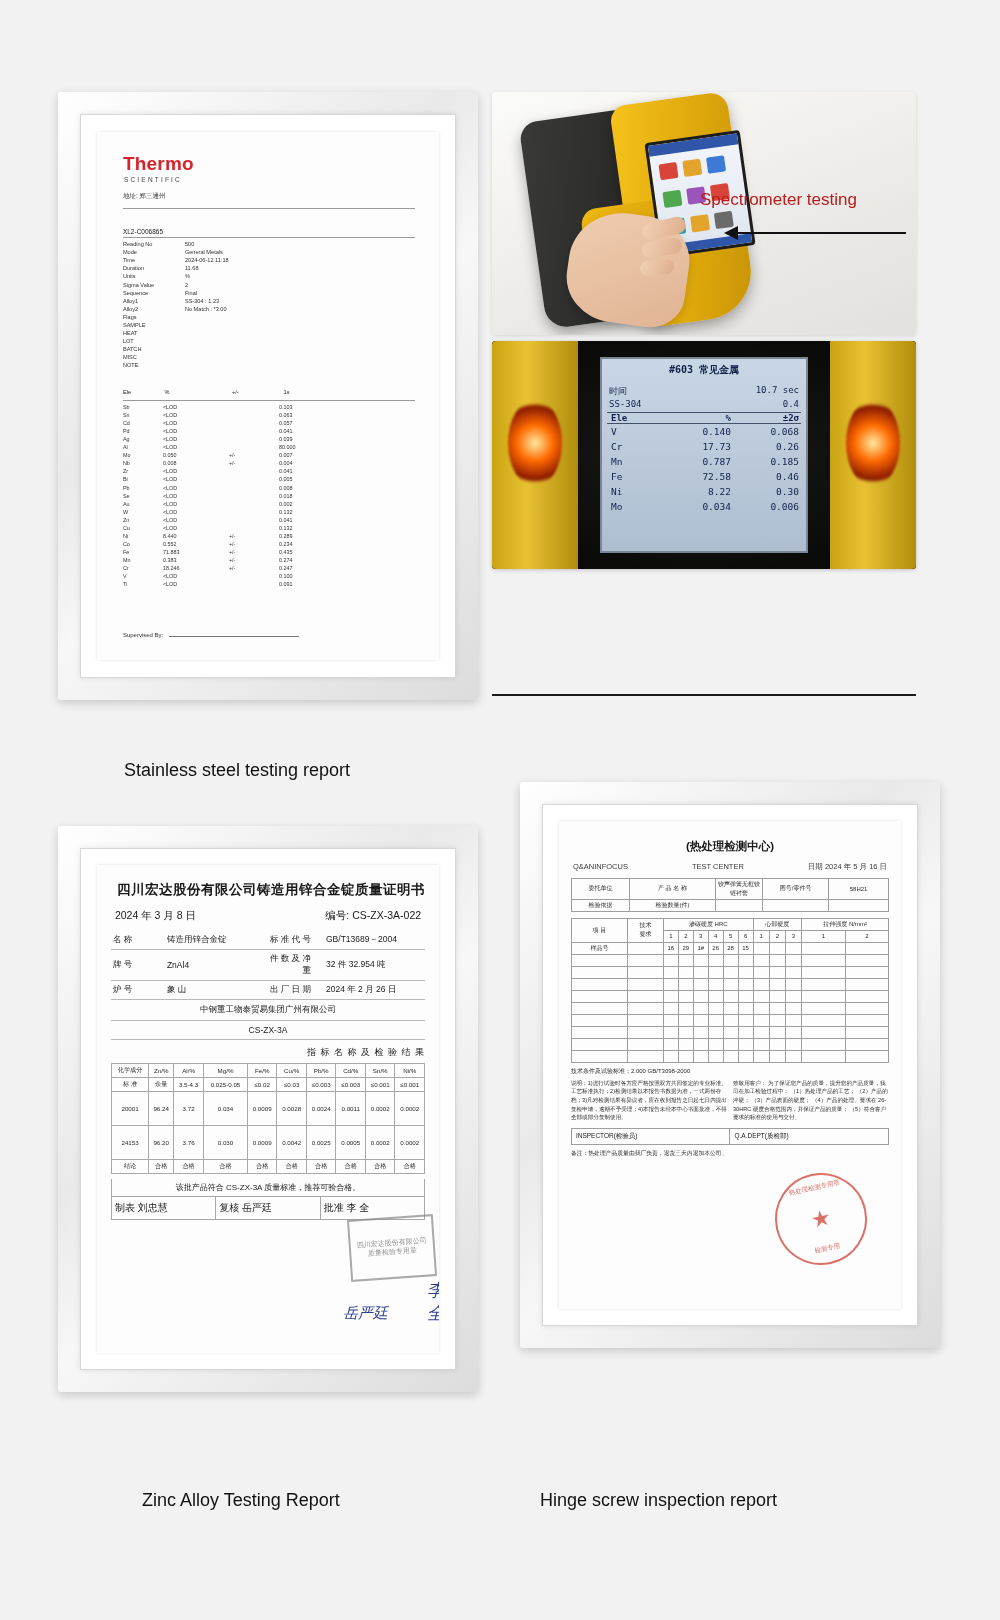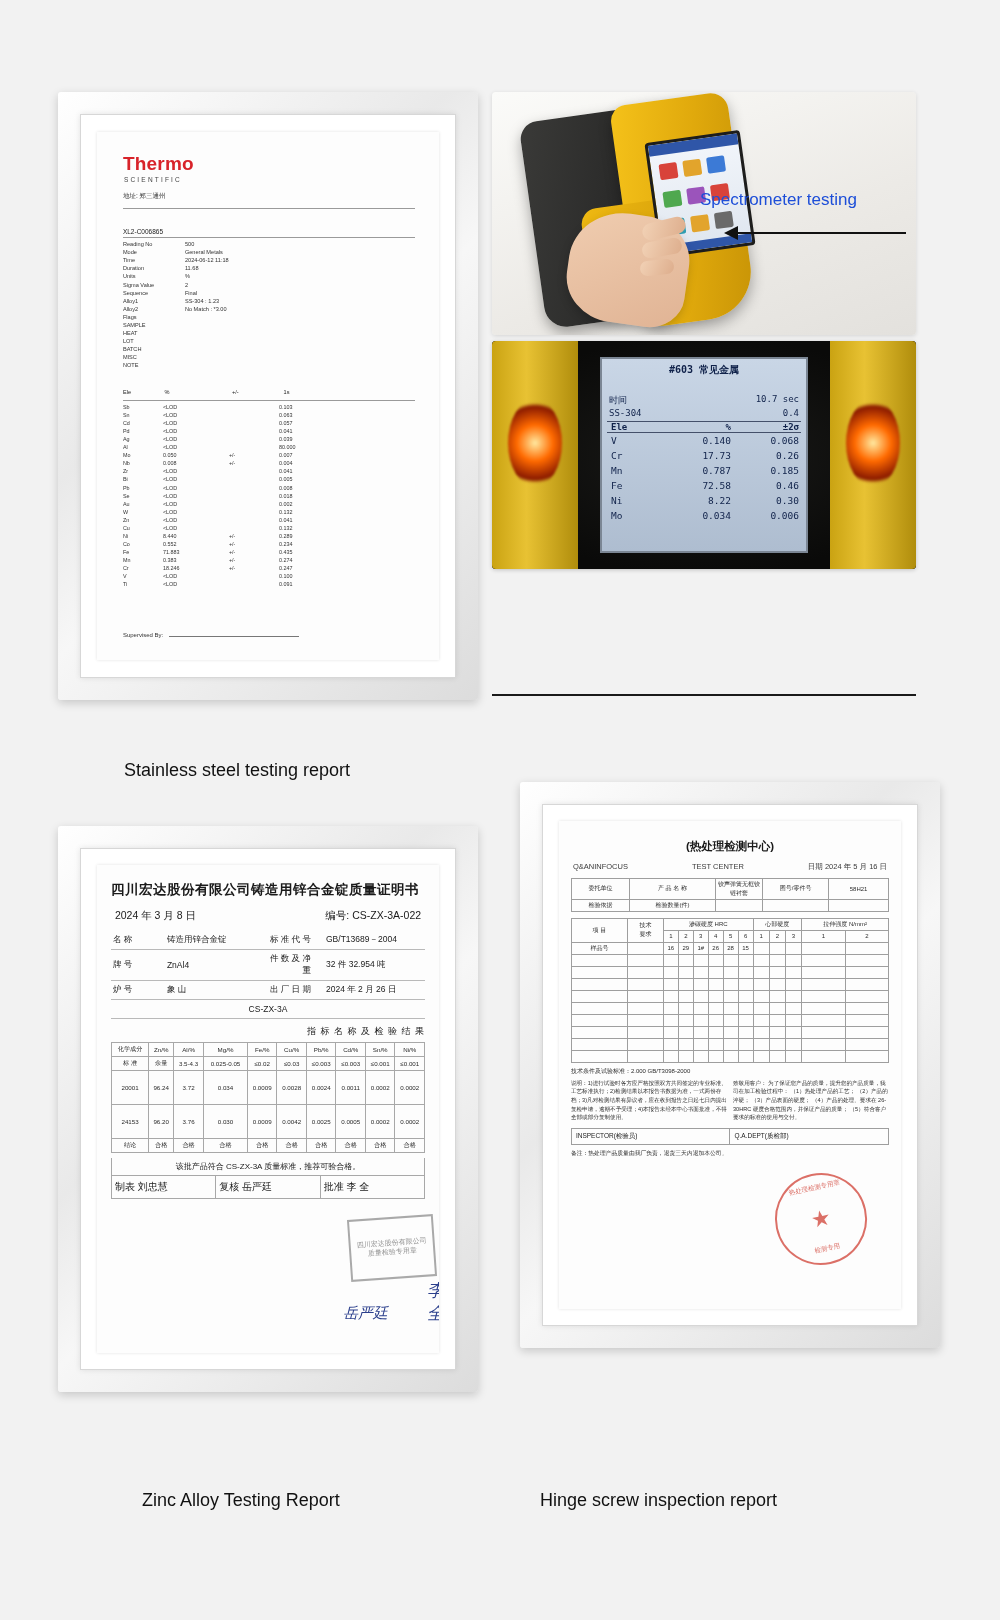--- a/index.html
+++ b/index.html
@@ -112,21 +112,21 @@
     border-radius: 46% 40% 30% 40%;
     transform: rotate(8deg);
     box-shadow: 0 4px 10px rgba(0,0,0,.18);
   }
   .dev-finger {
     position: absolute; background: linear-gradient(120deg,#f2d2b6,#ddad8c);
     border-radius: 10px;
   }
   .annot-label {
     position: absolute; right: 6px; top: 98px; width: 210px;
-    font-size: 17px; color: #1d4ed8; text-align: left;
+    font-size: 17px; color: #b91c1c; text-align: left;
   }
   .annot-arrow { position: absolute; right: 10px; top: 134px; width: 182px; height: 14px; }
   .annot-arrow .shaft { position: absolute; left: 10px; top: 6px; right: 0; height: 2px; background: #111; }
   .annot-arrow .head {
     position: absolute; left: 0; top: 0; width: 0; height: 0;
     border-top: 7px solid transparent; border-bottom: 7px solid transparent;
     border-right: 14px solid #111;
   }
 
   
@@ -151,38 +151,38 @@
   .ps-glow.g2 { right: 16px; top: 58px; }
   .ps-lcd {
     position: absolute; left: 108px; top: 16px; width: 208px; height: 196px;
     background: linear-gradient(180deg,#c9d6e6,#aebdd0);
     border: 2px solid #7b8694;
     padding: 4px 5px;
     font-family: "DejaVu Sans Mono", monospace;
     color: #10224a;
     font-size: 9px;
   }
-  .ps-title { text-align: center; font-weight: bold; font-size: 10px; margin-bottom: 17px; }
+  .ps-title { text-align: center; font-weight: bold; font-size: 10px; margin-bottom: 8px; }
   .ps-line { display: flex; justify-content: space-between; font-size: 9px; margin: 1px 2px; }
   .ps-head { display: flex; border-top: 1px solid #44506a; border-bottom: 1px solid #44506a; font-weight: bold; font-size: 9px; margin-top: 3px; }
   .ps-head span, .ps-row span { display: block; }
   .ps-c1 { width: 58px; padding-left: 4px; }
   .ps-c2 { width: 66px; text-align: right; }
   .ps-c3 { width: 68px; text-align: right; }
   .ps-row { display: flex; font-size: 9.5px; line-height: 15px; }
 
   .hr-divider { position: absolute; left: 492px; top: 694px; width: 424px; height: 2px; background: #1a1a1a; }
 
   
   .caption { position: absolute; font-size: 18px; color: #111; }
 
   
   #zinc-frame { left: 58px; top: 826px; width: 420px; height: 566px; }
   .cn-doc { position: absolute; inset: 0; padding: 16px 14px; color: #1a1a1a; }
-  .cn-title { text-align: left; font-size: 13.5px; font-weight: bold; letter-spacing: .5px; }
+  .cn-title { text-align: right; font-size: 13.5px; font-weight: bold; letter-spacing: .5px; }
   .cn-row2 { display: flex; justify-content: space-between; font-size: 10.5px; margin-top: 10px; padding: 0 4px; }
   .cn-meta { margin-top: 8px; font-size: 8.5px; }
   .cn-meta .line { display: flex; align-items: center; border-bottom: 1px solid #b9b9b9; padding: 3px 2px; }
   .cn-meta .lbl { width: 54px; color: #222; }
   .cn-meta .val { flex: 1; }
   .cn-meta .lbl2 { width: 62px; text-align: right; padding-right: 15px; }
   .cn-center { text-align: center; font-size: 8.5px; padding: 4px 0; border-bottom: 1px solid #b9b9b9; }
   .cn-sec { text-align: right; font-size: 9px; margin-top: 6px; letter-spacing: 1px; }
   table.cn { width: 100%; border-collapse: collapse; margin-top: 4px; font-size: 6.2px; color: #2a2a2a; }
   table.cn th, table.cn td { border: 1px solid #a8a8a8; text-align: center; padding: 2px 1px; height: 13px; }
@@ -577,20 +577,21 @@
                 <span class="lbl2">件 数 及 净 重</span>
                 <span class="val">32 件     32.954 吨</span>
               </div>
               <div class="line">
                 <span class="lbl">炉  号</span>
                 <span class="val">象  山</span>
                 <span class="lbl2">出  厂  日  期</span>
                 <span class="val">2024 年 2 月 26 日</span>
               </div>
             </div>
+          <div class="cn-center">中钢重工物泰贸易集团广州有限公司</div>
           <div class="cn-center">CS-ZX-3A</div>
           <div class="cn-sec">指 标 名 称 及 检 验 结 果</div>
           <table class="cn" id="zinc-table">
               <tbody>
                 <tr>
                   <th>化学成分</th>
                   <th>Zn/%</th>
                   <th>Al/%</th>
                   <th>Mg/%</th>
                   <th>Fe/%</th>

